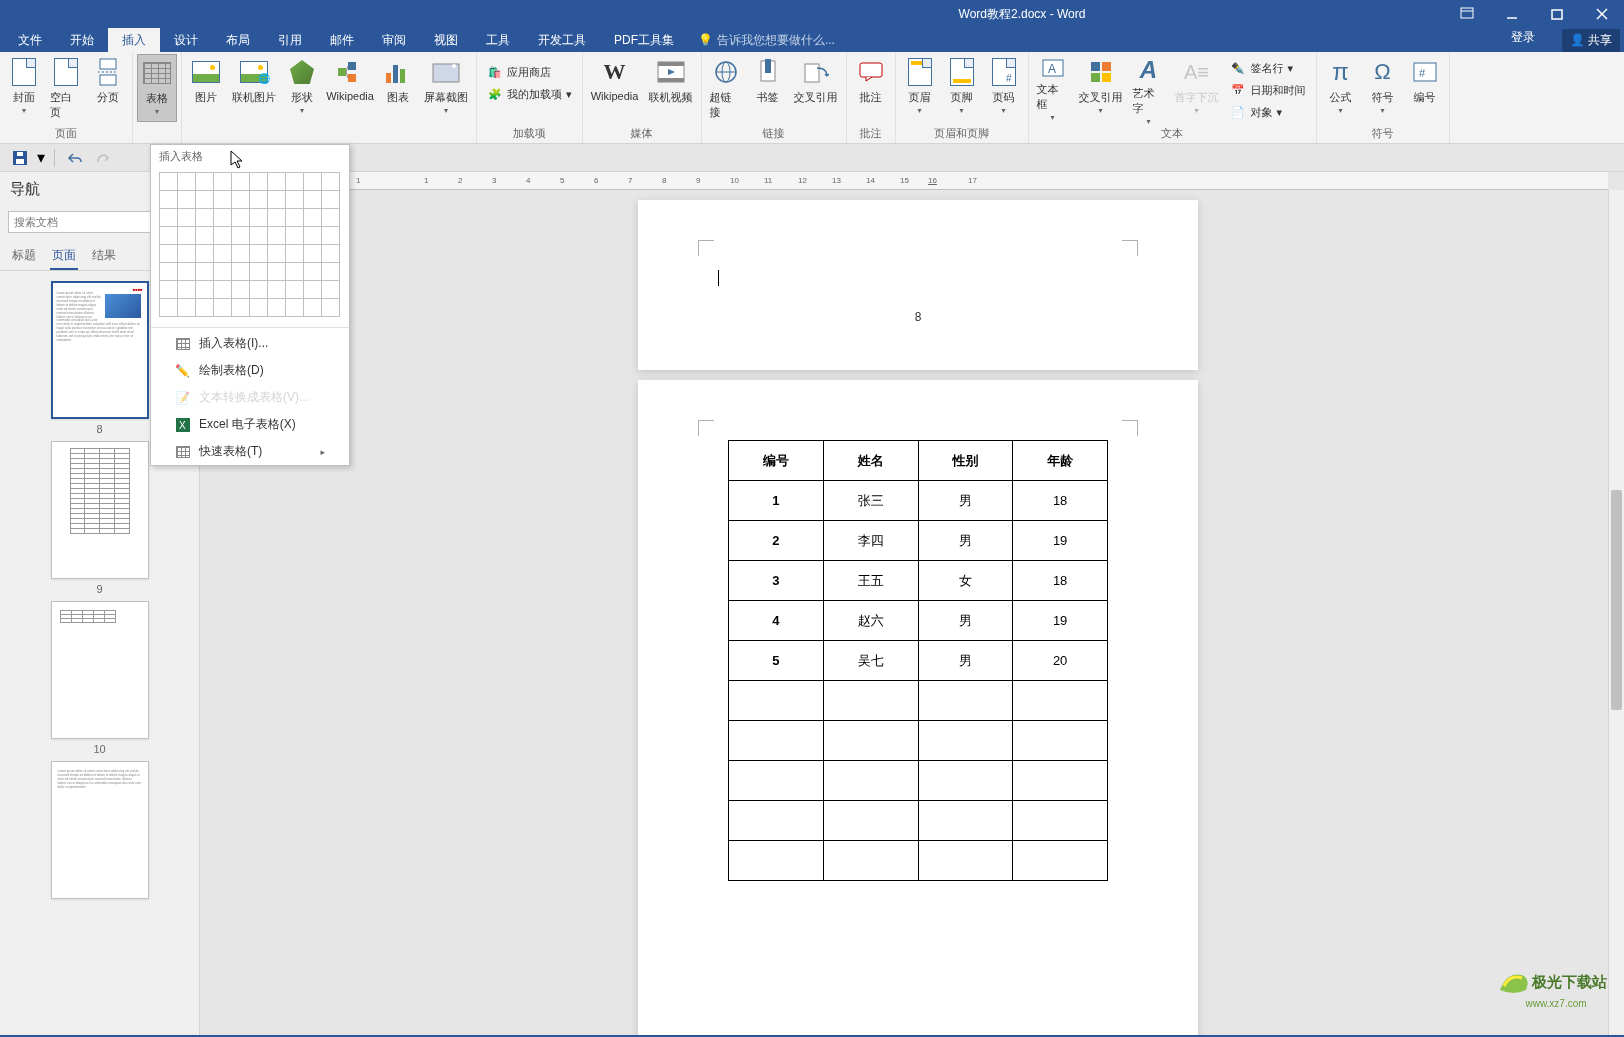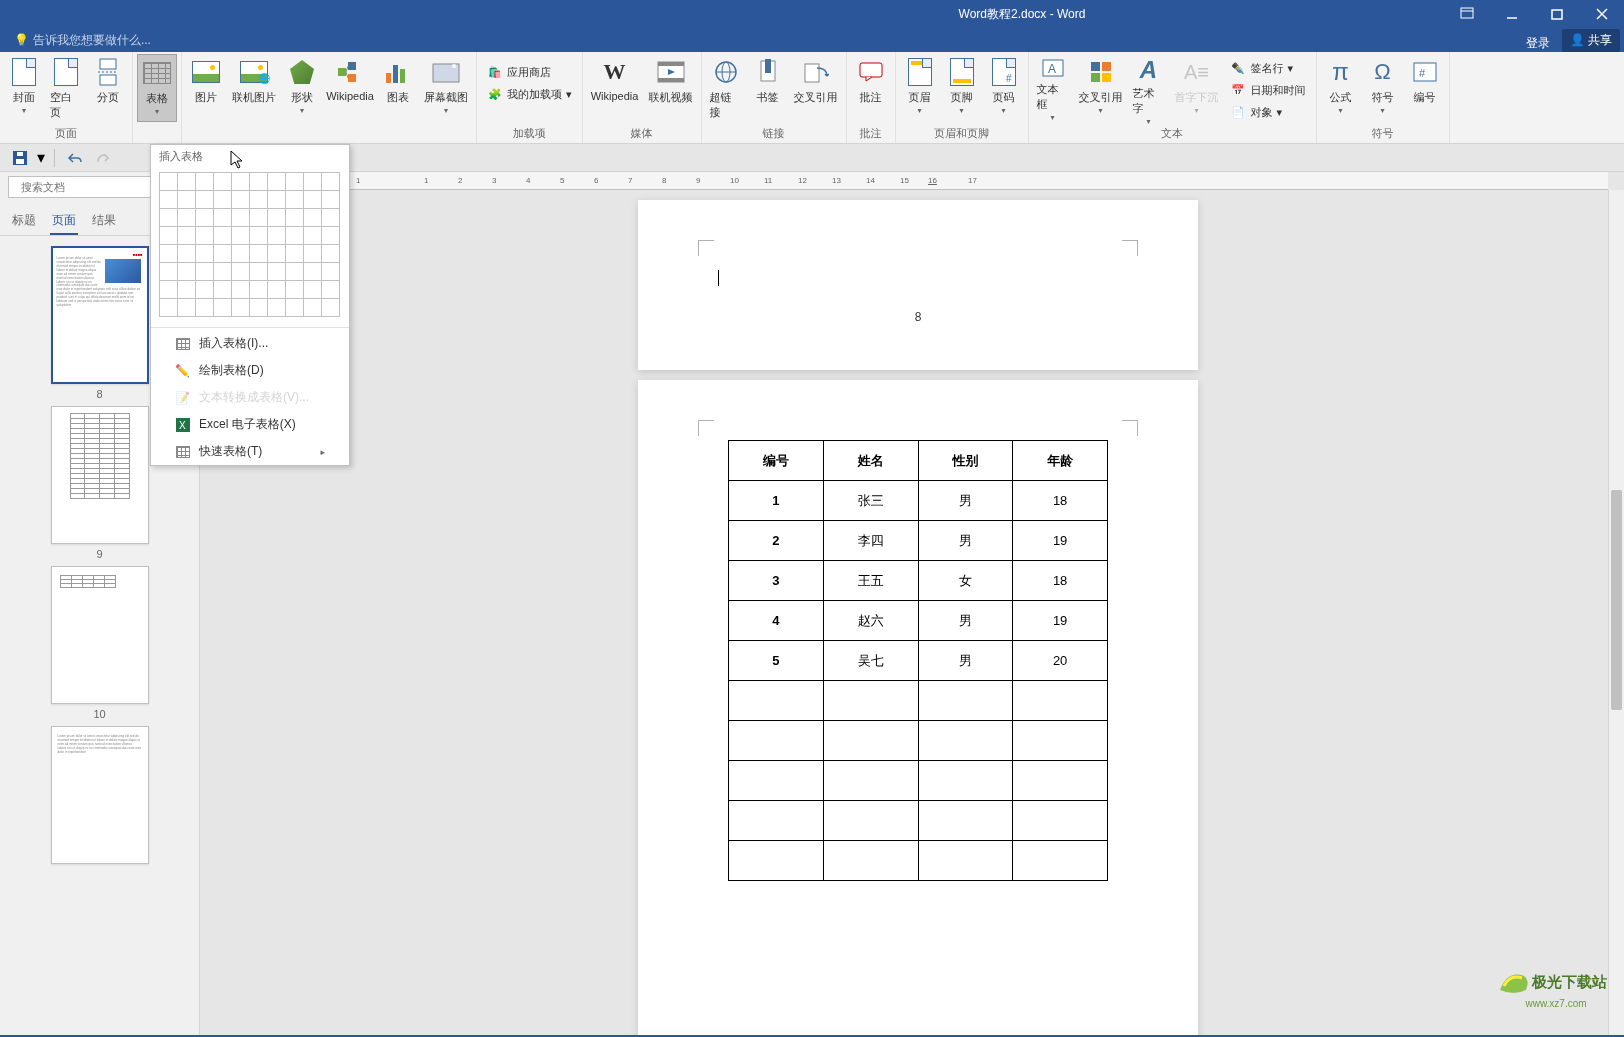--- a/index.html
+++ b/index.html
@@ -12,21 +12,21 @@
 .titlebar .win-controls { display:flex; }
 .titlebar .win-btn { width:45px; height:28px; display:flex; align-items:center; justify-content:center; font-size:13px; }
 .titlebar .win-btn svg { stroke:#fff; fill:none; }
 
 
 .menubar { height:24px; background:#2b579a; display:flex; align-items:center; padding:0 4px; }
 .menubar .tab { padding:0 14px; height:24px; line-height:24px; font-size:12px; color:#fff; cursor:pointer; }
 .menubar .tab.active { background:#f3f3f3; color:#2b579a; }
 .menubar .tell-me { margin-left:10px; display:flex; align-items:center; color:#c8d4e8; font-size:12px; }
 .menubar .tell-me .bulb { margin-right:4px; }
-.menubar .right-area { margin-left:auto; display:flex; align-items:flex-end; color:#fff; font-size:12px; }
+.menubar .right-area { margin-left:auto; display:flex; align-items:flex-start; color:#fff; font-size:12px;gap:15px; }
 .menubar .login { margin-right:12px; }
 .menubar .share { background:#1e3f73; padding:3px 8px; border-radius:2px; display:flex; align-items:center; gap:3px; }
 
 
 .ribbon { height:92px; background:#f3f3f3; border-bottom:1px solid #d4d4d4; display:flex; }
 .group { border-right:1px solid #e1e1e1; display:flex; flex-direction:column; padding:2px 4px 0; }
 .group-items { flex:1; display:flex; align-items:flex-start; gap:2px; }
 .group-label { text-align:center; font-size:11px; color:#666; padding:2px 0; }
 .btn-lg { display:flex; flex-direction:column; align-items:center; justify-content:flex-start; padding:2px 4px; width:40px; height:68px; cursor:pointer; font-size:11px; color:#333; }
 .btn-lg .icon { width:32px; height:32px; margin-bottom:2px; display:flex; align-items:center; justify-content:center; }
@@ -42,21 +42,21 @@
 .qat .qbtn { width:24px; height:24px; display:flex; align-items:center; justify-content:center; cursor:pointer; }
 .qat .sep { width:1px; height:18px; background:#c0c0c0; margin:0 4px; }
 
 
 .main { display:flex; height:863px; }
 
 
 .navpane { width:200px; background:#f0f0f0; border-right:1px solid #d4d4d4; display:flex; flex-direction:column; }
 .nav-header { padding:8px 10px; font-size:15px; color:#333; display:flex; justify-content:space-between; align-items:center; }
 .nav-search { margin:4px 8px; }
-.nav-search input { width:100%; height:22px; border:1px solid #c0c0c0; padding:0 20px 0 12px; font-size:11px; background:#fff; }
+.nav-search input { width:100%; height:22px; border:1px solid #c0c0c0; padding:0 20px 0 5px; font-size:11px; background:#fff; }
 .nav-tabs { display:flex; padding:6px 10px 0; gap:12px; font-size:12px; border-bottom:1px solid #d4d4d4; }
 .nav-tab { padding:4px 2px; color:#666; cursor:pointer; }
 .nav-tab.active { color:#2b579a; border-bottom:2px solid #2b579a; }
 .thumbs { flex:1; overflow:auto; padding:10px; display:flex; flex-direction:column; align-items:center; gap:6px; }
 .thumb-wrap { display:flex; flex-direction:column; align-items:center; }
 .thumb { width:98px; height:138px; background:#fff; border:1px solid #c0c0c0; position:relative; box-shadow:0 1px 2px rgba(0,0,0,.1); }
 .thumb.active { border:2px solid #2b579a; }
 .thumb-num { font-size:11px; color:#666; margin-top:4px; }
 .thumb-content { padding:4px; font-size:3px; color:#888; line-height:1.3; }
 .thumb-img { width:36px; height:24px; background:linear-gradient(135deg,#4a90d9,#2c5aa0); float:right; margin:2px; }
@@ -146,20 +146,34 @@
     <div class="win-btn">
         <svg width="12" height="12">
           <line x1="1" y1="1" x2="11" y2="11" stroke-width="1.5"></line>
           <line x1="11" y1="1" x2="1" y2="11" stroke-width="1.5"></line>
         </svg>
       </div>
   </div>
 </div>
 
 <div class="menubar">
+  <div id="menu-tabs" style="display:flex;">
+      <div class="tab">文件</div>
+      <div class="tab">开始</div>
+      <div class="tab active">插入</div>
+      <div class="tab">设计</div>
+      <div class="tab">布局</div>
+      <div class="tab">引用</div>
+      <div class="tab">邮件</div>
+      <div class="tab">审阅</div>
+      <div class="tab">视图</div>
+      <div class="tab">工具</div>
+      <div class="tab">开发工具</div>
+      <div class="tab">PDF工具集</div>
+    </div>
   <div class="tell-me">
     <span class="bulb">💡</span>
     <span>告诉我您想要做什么...</span>
   </div>
   <div class="right-area">
     <span class="login">登录</span>
     <span class="share">
       <span>👤</span>
       <span>共享</span>
     </span>
@@ -605,20 +619,24 @@
       <span>快速表格(T)</span>
       <span class="arrow-r">▸</span>
     </div>
 </div>
 <svg class="cursor-arrow" width="16" height="20">
     <path d="M1 1 L1 15 L5 12 L8 18 L10 17 L7 11 L12 11 Z" fill="#fff" stroke="#000"></path>
   </svg>
 
 <div class="main">
   <div class="navpane">
+    <div class="nav-header">
+      <span>导航</span>
+      <span style="cursor:pointer;color:#666;">× ▾</span>
+    </div>
     <div class="nav-search">
       <input type="text" placeholder="搜索文档" style="">
     </div>
     <div class="nav-tabs" id="nav-tabs">
         <div class="nav-tab">标题</div>
         <div class="nav-tab active">页面</div>
         <div class="nav-tab">结果</div>
       </div>
     <div class="thumbs">
       <div class="thumb-wrap">

